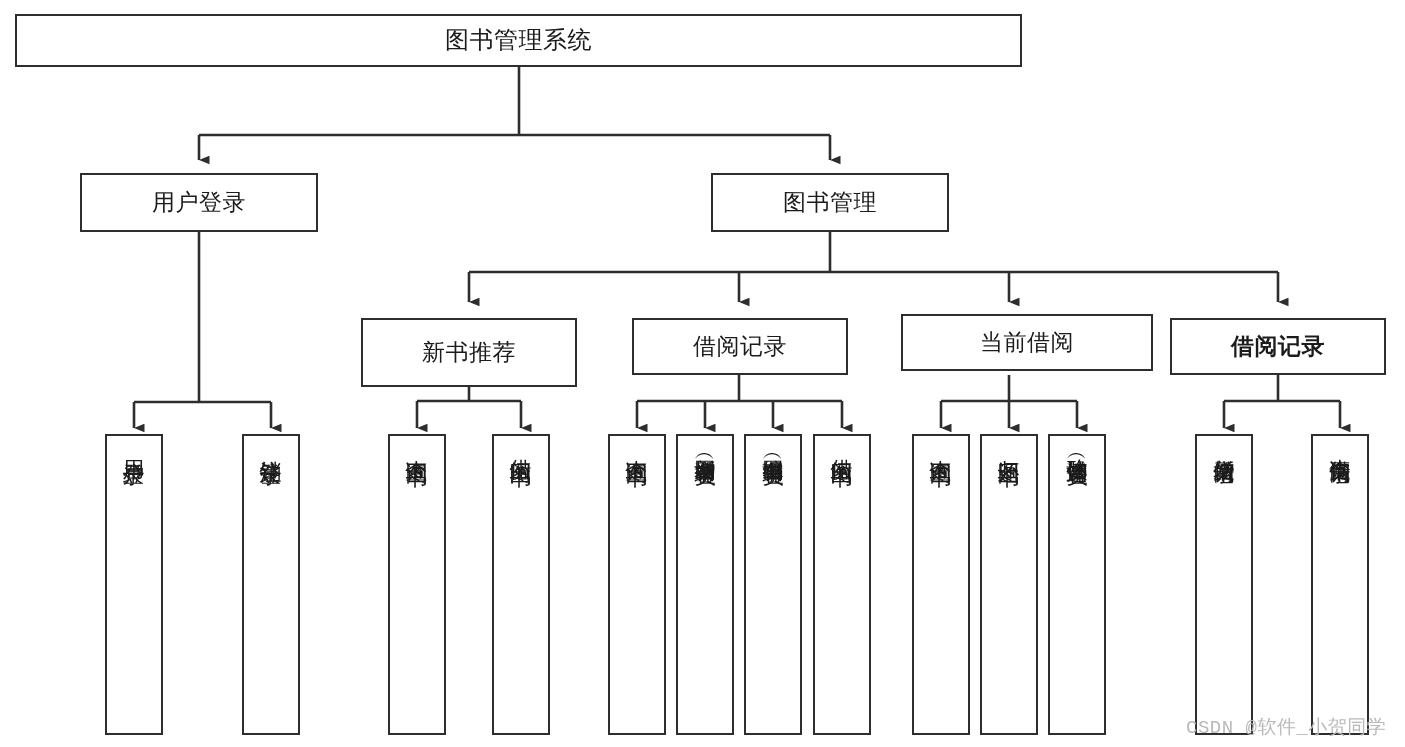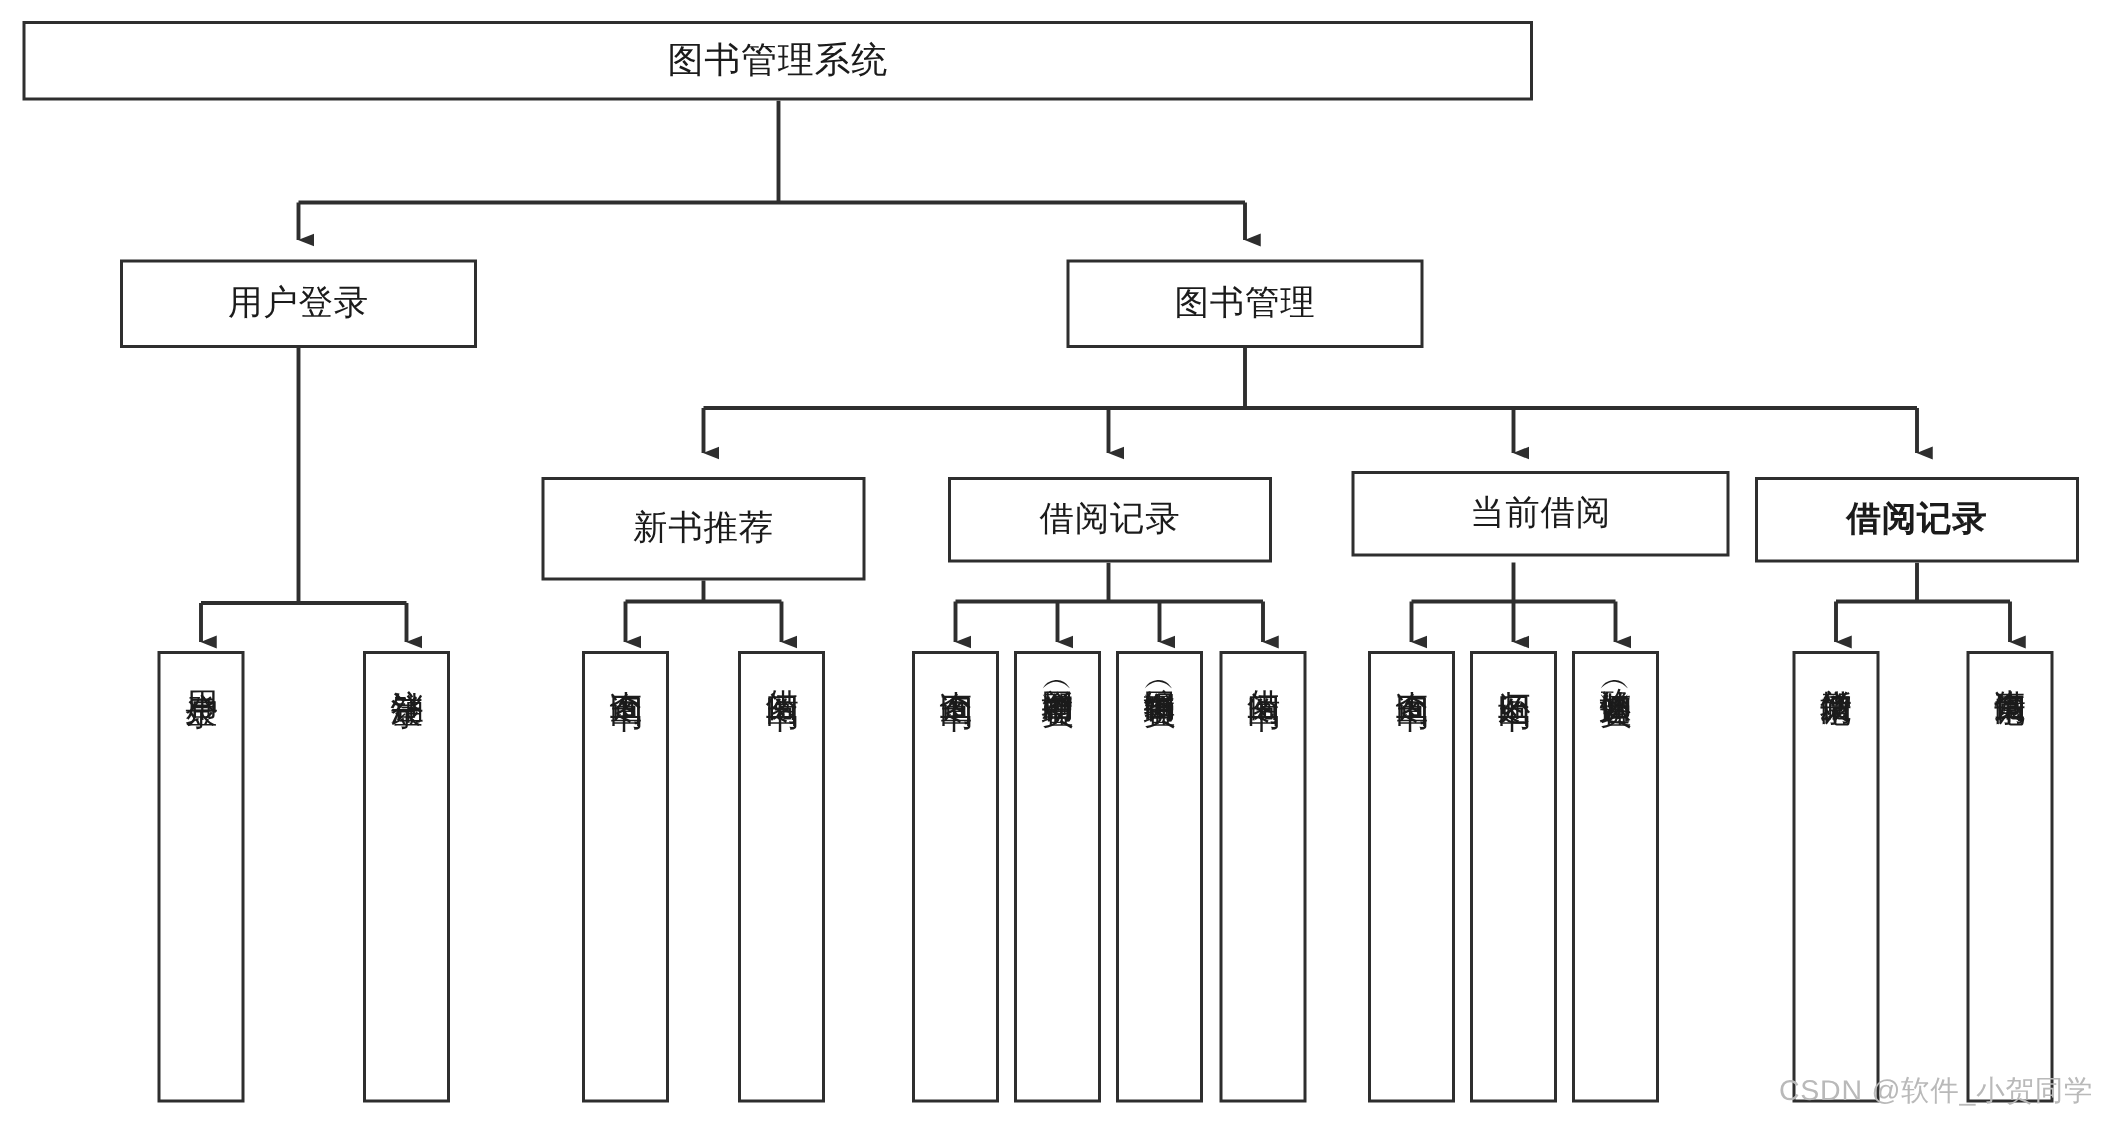--- a/index.html
+++ b/index.html
@@ -70,21 +70,21 @@
     pointer-events: none;
   }
   #watermark {
     position: absolute;
     left: 1186px;
     top: 714px;
     font-size: 19px;
     color: #b9b9b9;
     white-space: nowrap;
     letter-spacing: 0.5px;
-    font-family: Liberation Sans, sans-serif;
+    font-family: Liberation Mono, monospace;
   }
 </style>
 </head>
 <body>
 
 <div id="canvas">
 
   <svg id="edges" viewBox="0 0 1405 747" xmlns="http://www.w3.org/2000/svg">
     <defs>
       <marker id="arrowhead" markerWidth="9" markerHeight="11" refX="4.5" refY="10.5" orient="auto" markerUnits="userSpaceOnUse">

